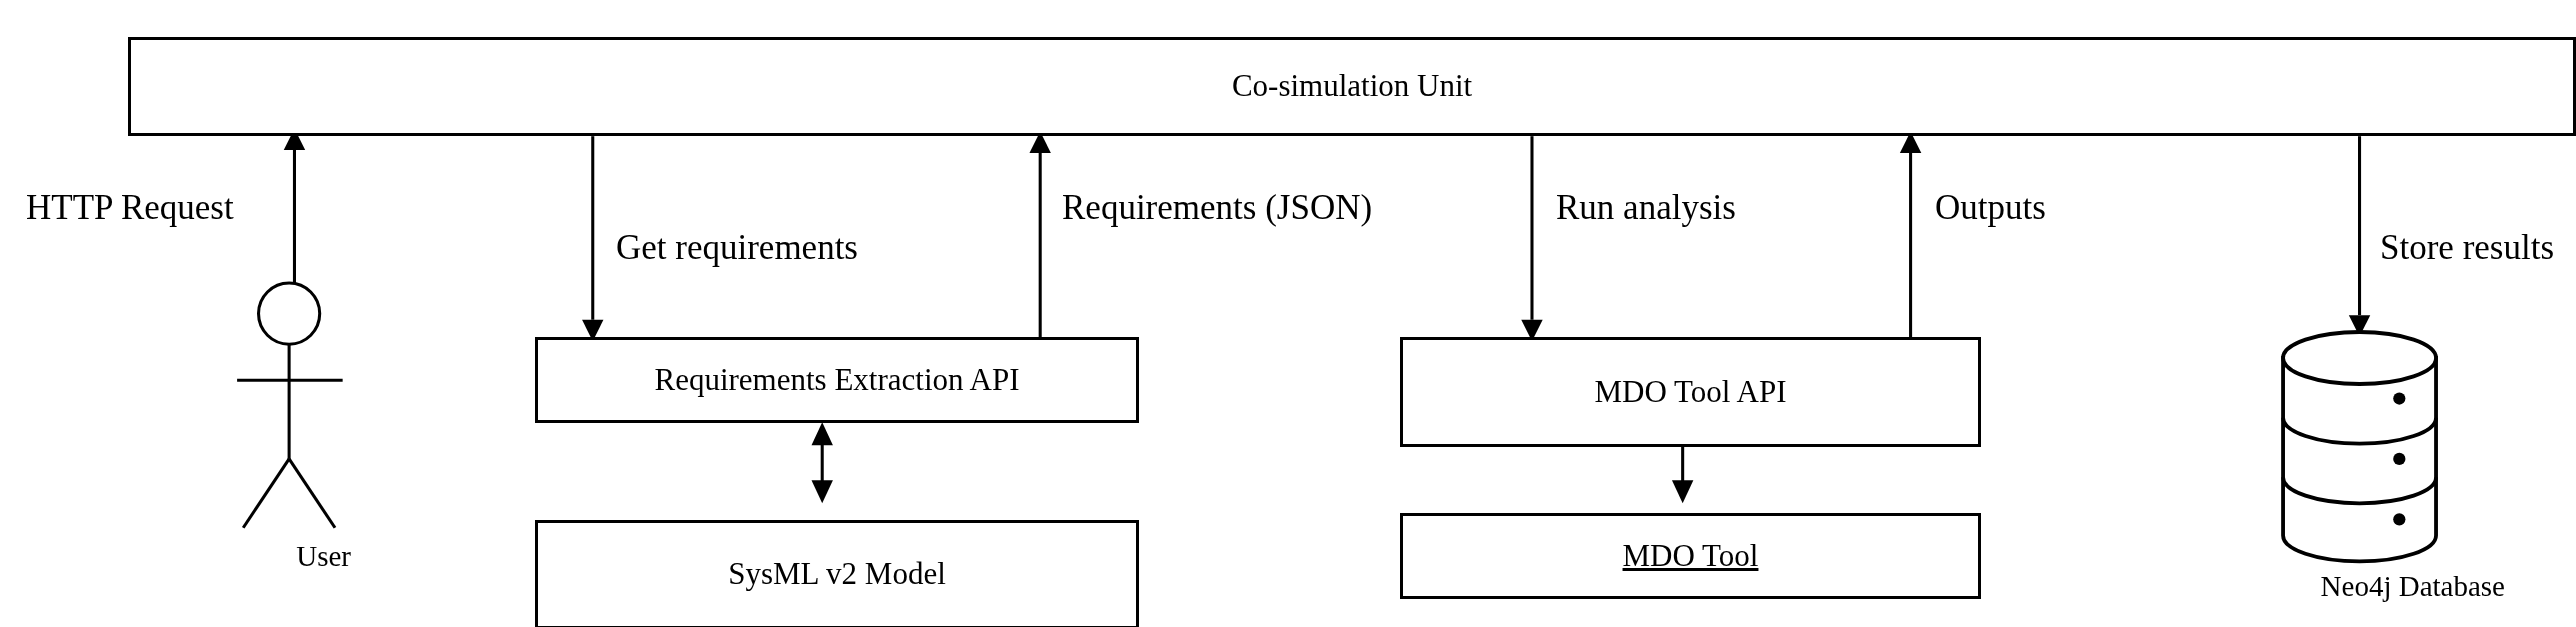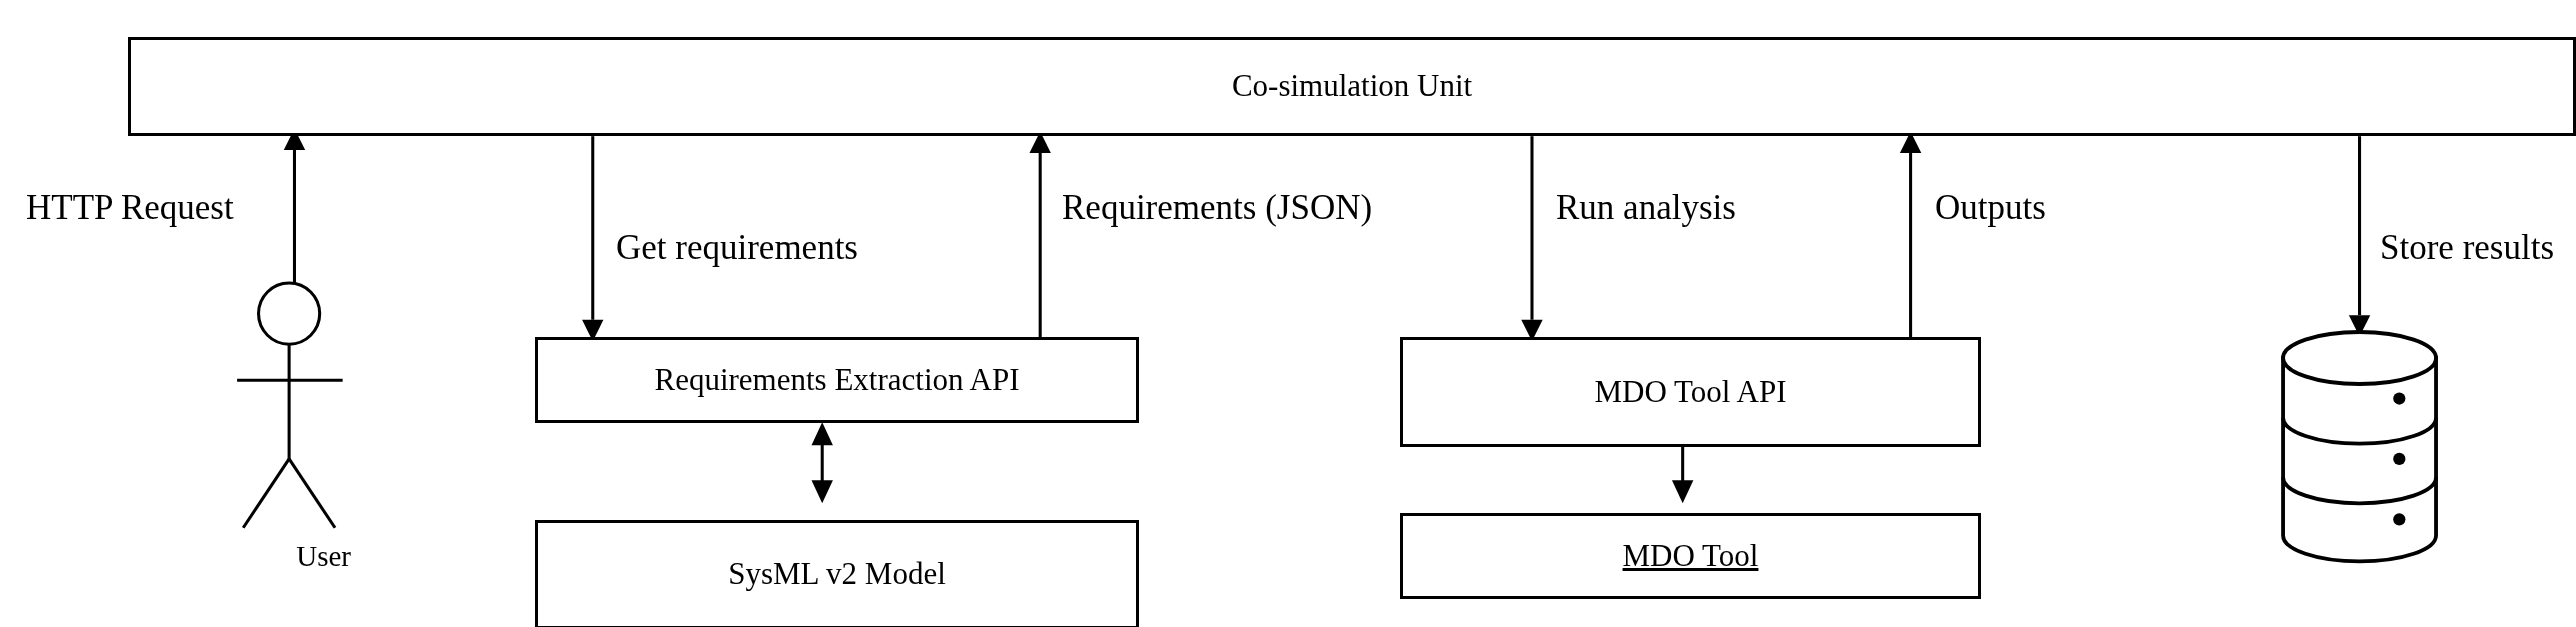--- a/index.html
+++ b/index.html
@@ -144,20 +144,21 @@
   <div class="box" style="left:1400px; top:337px; width:581px; height:110px;">
     <span class="box-label">MDO Tool API</span>
   </div>
 
   <div class="box" style="left:1400px; top:513px; width:581px; height:86px;text-decoration:underline;">
     <span class="box-label">MDO Tool</span>
   </div>
 
   <div class="plain-label" style="left:229px; top:542px; width:122px;">User</div>
 
+  <div class="plain-label" style="left:2214px; top:572px; width:291px;">Neo4j Database</div>
 
   <div class="edge-label" style="left:26px; top:190px;">HTTP Request</div>
 
   <div class="edge-label" style="left:616px; top:190px;margin-top:40px;">Get requirements</div>
 
   <div class="edge-label" style="left:1062px; top:190px;">Requirements (JSON)</div>
 
   <div class="edge-label" style="left:1556px; top:190px;">Run analysis</div>
 
   <div class="edge-label" style="left:1935px; top:190px;">Outputs</div>

